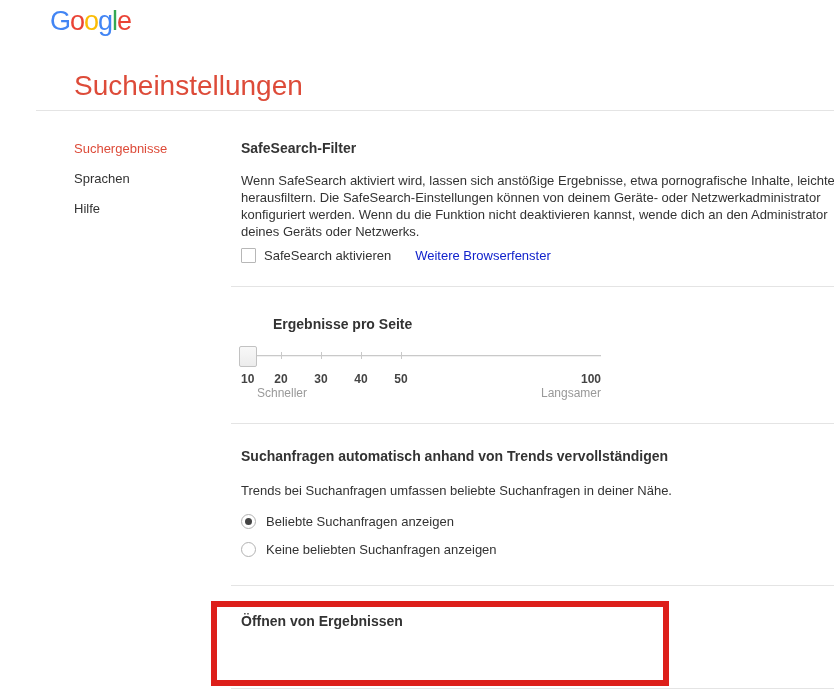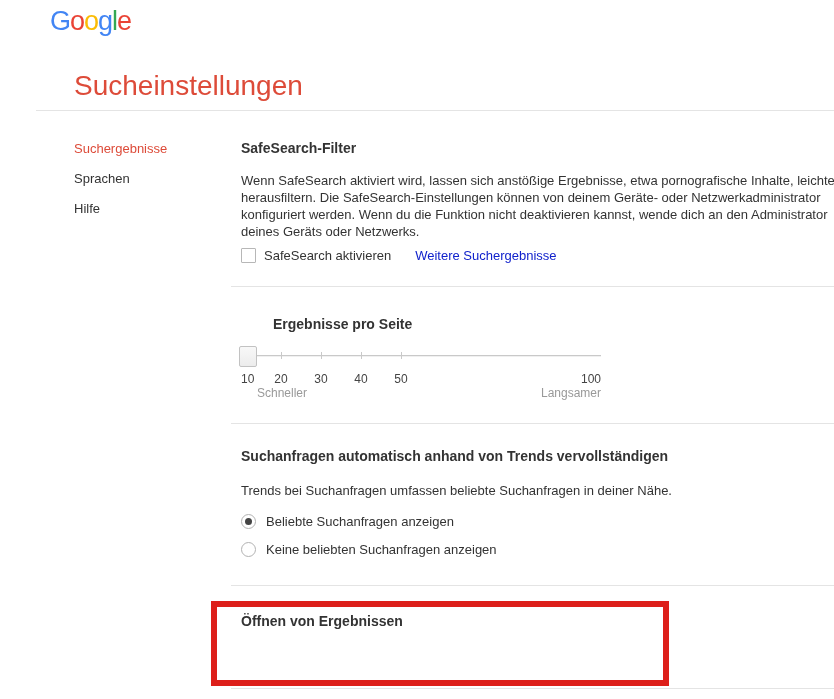--- a/index.html
+++ b/index.html
@@ -48,21 +48,21 @@
   .link { color:#1122cc; text-decoration:none; margin-left:24px; cursor:pointer; }
 
   
   .slider { position:absolute; left:205px; top:346px; width:360px; height:54px; }
   .slider .track { position:absolute; left:0; right:0; top:9px; height:1px; background:#c9c9c9; border-bottom:1px solid #f0f0f0; }
   .slider .tick { position:absolute; top:6px; width:1px; height:7px; background:#c9c9c9; }
   .slider .handle {
     position:absolute; left:-2px; top:0; width:16px; height:19px;
     background:linear-gradient(#f8f8f8,#ececec); border:1px solid #c2c2c2; border-radius:2px; cursor:pointer;
   }
-  .slider .num { position:absolute; top:26px; font-size:12px; font-weight:normal; color:#444; }
+  .slider .num { position:absolute; top:26px; font-size:12px; font-weight:bold; color:#444; }
   .slider .num.mid { transform:translateX(-50%); }
   .slider .cap { position:absolute; top:40px; font-size:12px; color:#999; }
 
   
   .annotation {
     position:absolute; left:175px; top:601px; width:458px; height:85px;
     border:6px solid #dd1f1a; box-sizing:border-box; pointer-events:none;
   }
 </style>
 </head>
@@ -77,21 +77,21 @@
 
   <div class="side-item active" style="top:141px;">Suchergebnisse</div>
   <div class="side-item" style="top:171px;">Sprachen</div>
   <div class="side-item" style="top:201px;">Hilfe</div>
 
   <div class="sec-heading" style="top:140px;">SafeSearch-Filter</div>
   <div class="body-text" style="top:172px; width:606px;">Wenn SafeSearch aktiviert wird, lassen sich anstößige Ergebnisse, etwa pornografische Inhalte, leichter herausfiltern. Die SafeSearch-Einstellungen können von deinem Geräte- oder Netzwerkadministrator konfiguriert werden. Wenn du die Funktion nicht deaktivieren kannst, wende dich an den Administrator deines Geräts oder Netzwerks.</div>
   <div class="ctrl-row" style="left:205px; top:248px;text-align:right;">
     <span class="checkbox"></span>
     <span>SafeSearch aktivieren</span>
-    <span class="link">Weitere Suchergebnisse</span>
+    <span class="link">Weitere Browserfenster</span>
   </div>
   <div class="divider div-sec" style="top:286px;"></div>
 
   <div class="sec-heading" style="top:316px;padding-left:32px;">Ergebnisse pro Seite</div>
   <div class="slider">
     <div class="track"></div>
     <div class="tick" style="left:11.11%;"></div>
     <div class="tick" style="left:22.22%;"></div>
     <div class="tick" style="left:33.33%;"></div>
     <div class="tick" style="left:44.44%;"></div>

